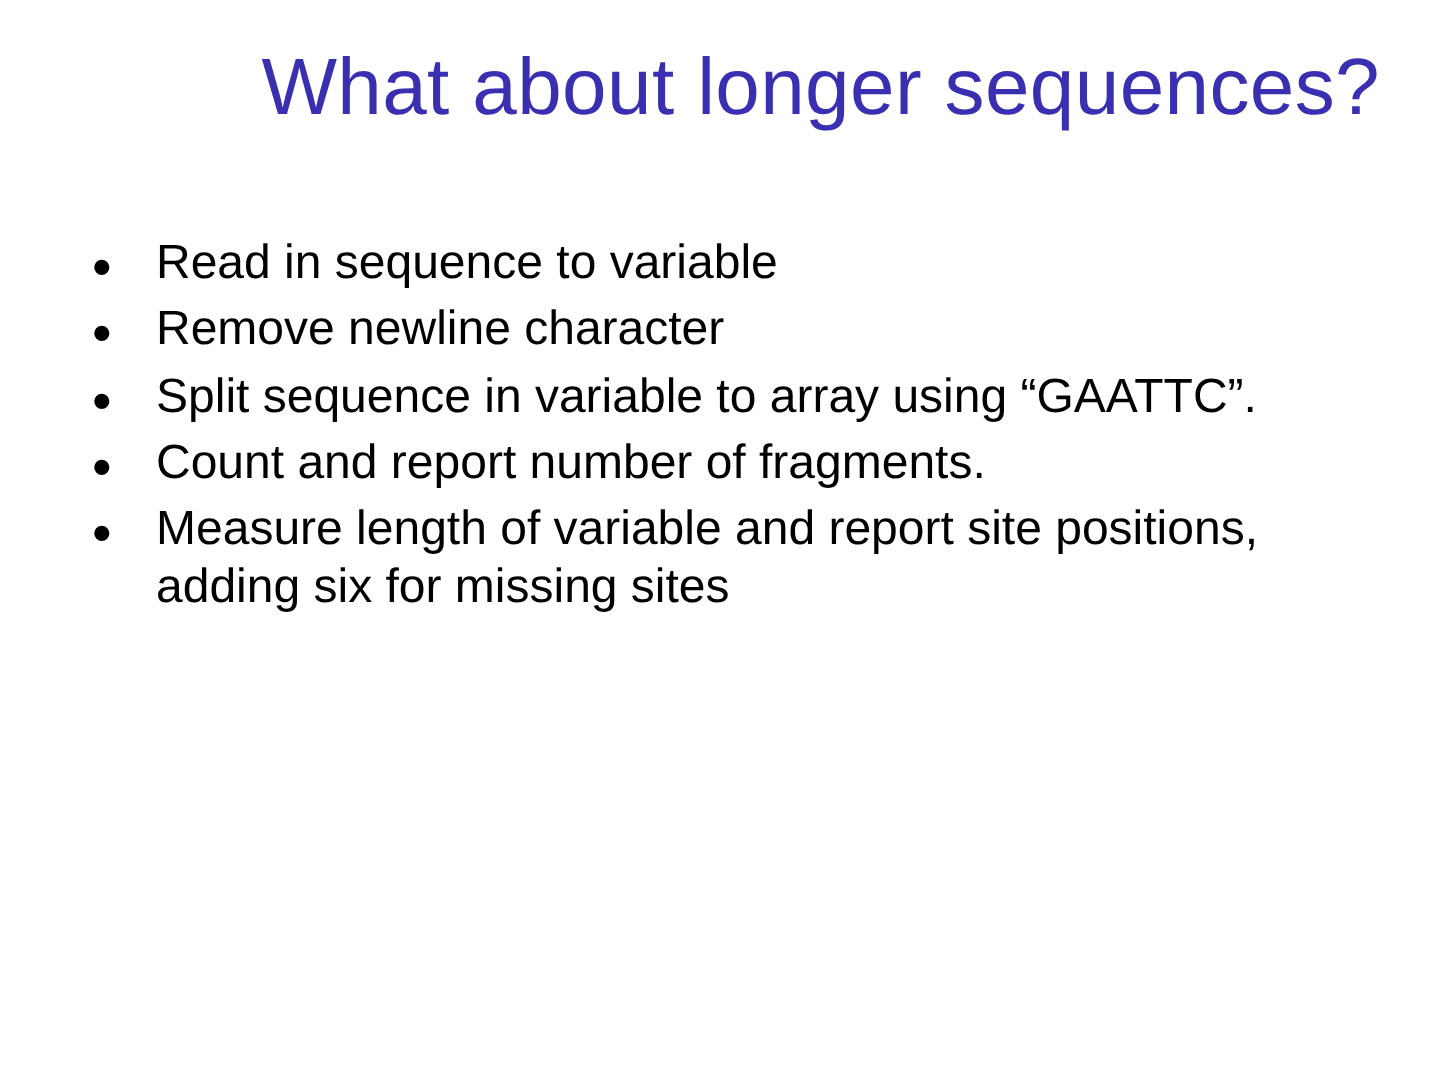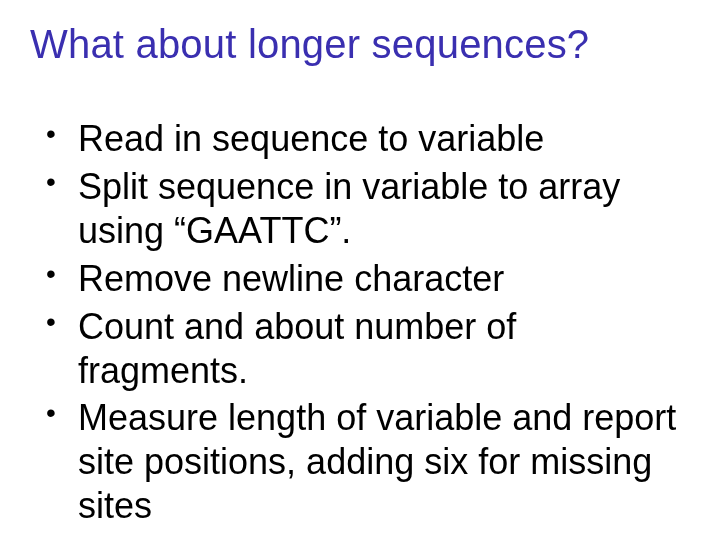--- a/index.html
+++ b/index.html
@@ -14,33 +14,33 @@
   .slide {
     width: 720px;
     height: 540px;
     box-sizing: border-box;
     padding: 22px 30px 30px 30px;
   }
   .title {
     color: #3a2fb0;
     font-size: 40px;
     font-weight: 400;
-    text-align: left;
+    text-align: right;
     margin: 0 0 50px 0;
     letter-spacing: 0.2px;
   }
   ul.bullets {
     list-style: none;
     margin: 0;
     padding: 0 10px 0 8px;
   }
   ul.bullets li {
     position: relative;
     color: #000;
-    font-size: 36px;
+    font-size: 24px;
     line-height: 1.22;
     padding-left: 40px;
     margin: 0 0 4px 0;
   }
   ul.bullets li::before {
     content: "•";
     position: absolute;
     left: 8px;
     top: 0;
     font-size: 28px;
@@ -48,18 +48,18 @@
     color: #000;
   }
 </style>
 </head>
 <body>
 
 <div class="slide">
   <h1 class="title">What about longer sequences?</h1>
   <ul class="bullets">
     <li>Read in sequence to variable</li>
+    <li>Remove newline character</li>
     <li>Split sequence in variable to array using “GAATTC”.</li>
-    <li>Remove newline character</li>
-    <li>Count and about number of fragments.</li>
+    <li>Count and report number of fragments.</li>
     <li>Measure length of variable and report site positions, adding six for missing sites</li>
   </ul>
 </div>
 
 </body></html>

